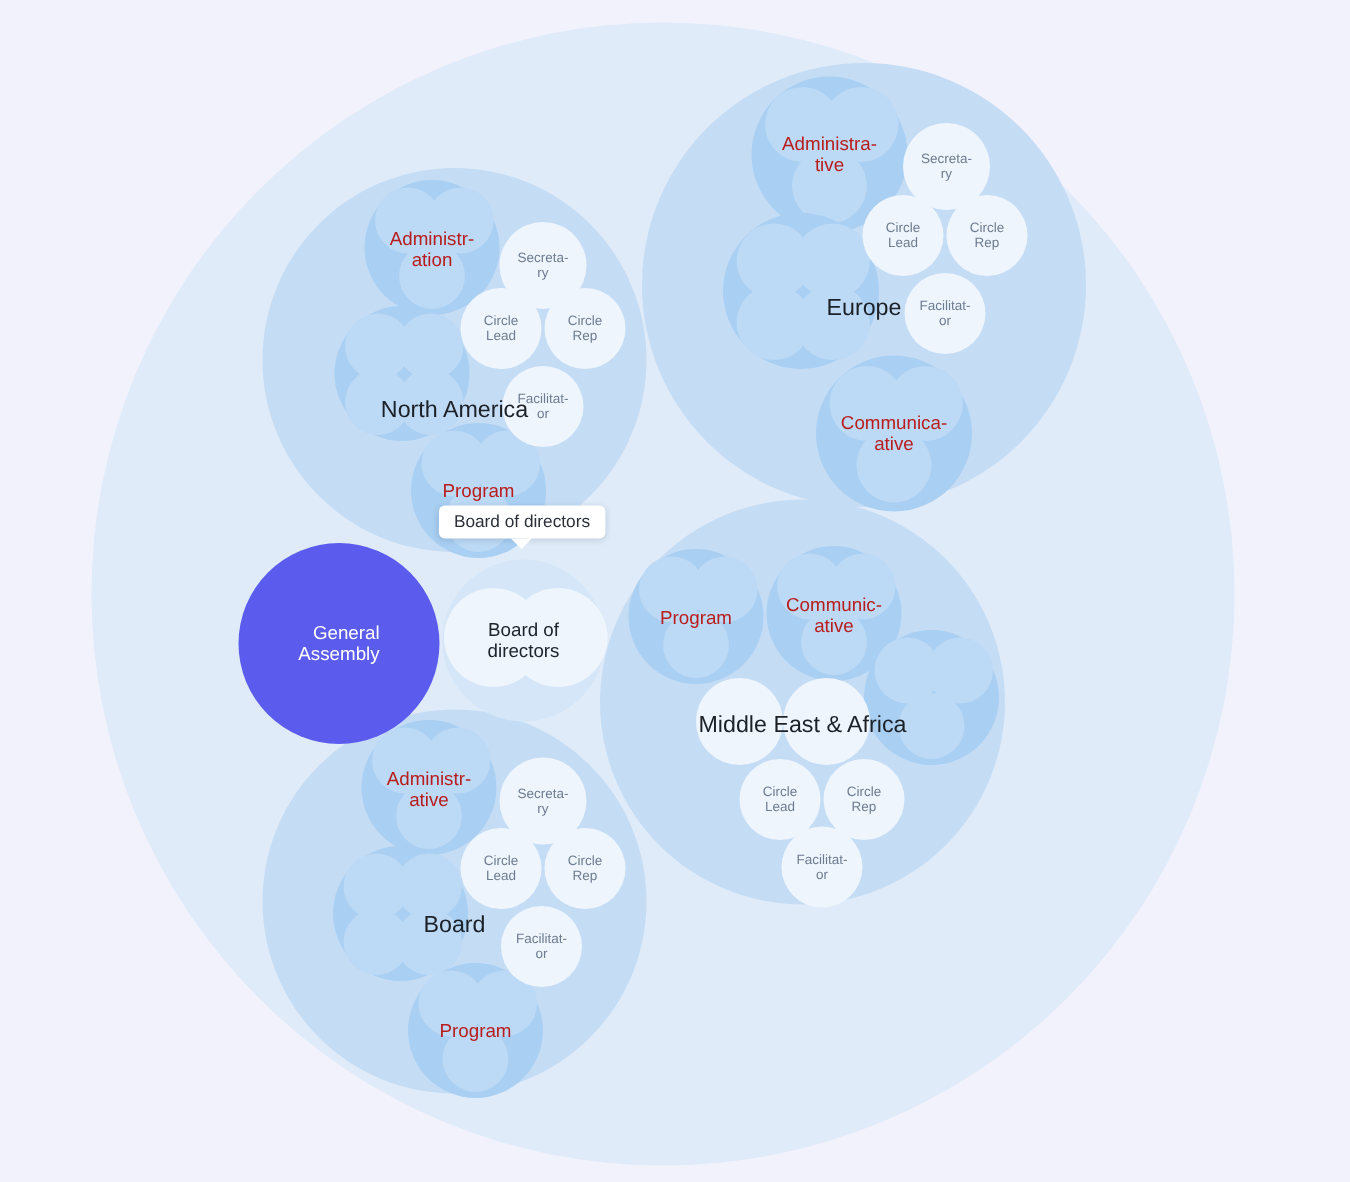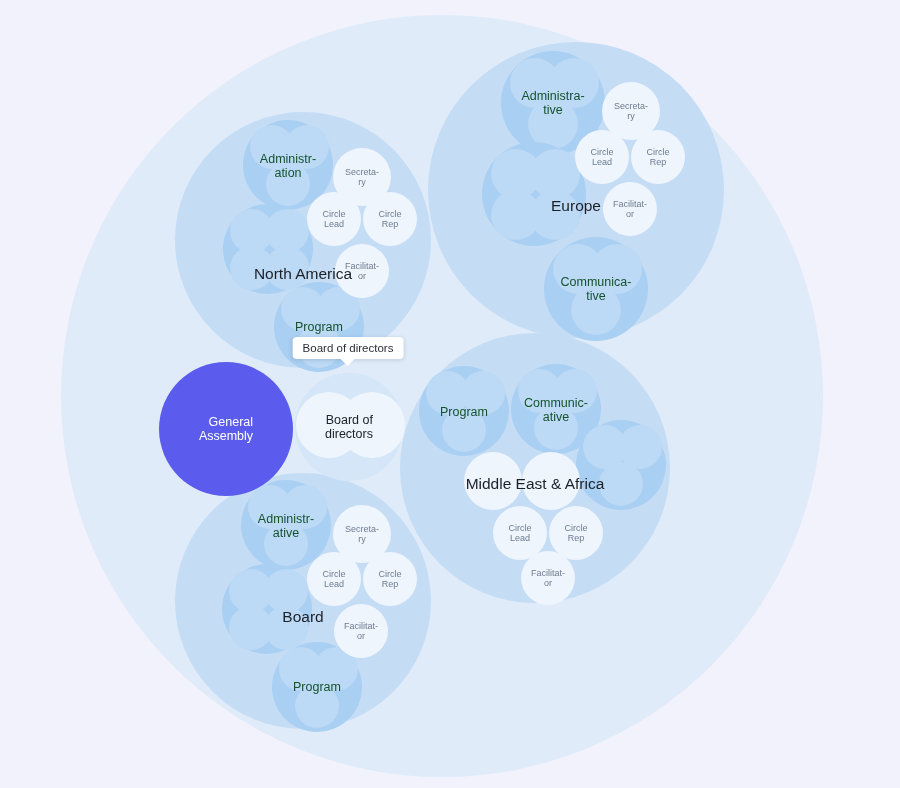--- a/index.html
+++ b/index.html
@@ -48,30 +48,29 @@
     line-height: 1.12;
     color: #20242b;
   }
   .lbl-region {
     font-size: 15.5px;
     color: #1c2027;
     margin-top: 16px;
   }
   .lbl-team {
     font-size: 12.5px;
-    color: #14532d;
+    color: #b91c1c;
   }
   .lbl-role {
     font-size: 9px;
     color: #6d7c90;
   }
   .lbl-board {
     font-size: 12.5px;
     color: #20242b;
-    text-align: right;
   }
   .lbl-assembly {
     font-size: 12.5px;
     color: #ffffff;
     text-align: right;
   }
 
   
   #tooltip {
     position: absolute;
@@ -207,21 +206,21 @@
       <div class="lbl lbl-role" style="left: 334px; top: 219px;">Circle
 Lead</div>
       <div class="lbl lbl-role" style="left: 390px; top: 219px;">Circle
 Rep</div>
       <div class="lbl lbl-role" style="left: 362px; top: 271px;">Facilitat-
 or</div>
       <div class="lbl lbl-region" style="left: 576px; top: 190px;">Europe</div>
       <div class="lbl lbl-team" style="left: 553px; top: 103px;">Administra-
 tive</div>
       <div class="lbl lbl-team" style="left: 596px; top: 289px;">Communica-
-tive</div>
+ative</div>
       <div class="lbl lbl-role" style="left: 631px; top: 111px;">Secreta-
 ry</div>
       <div class="lbl lbl-role" style="left: 602px; top: 157px;">Circle
 Lead</div>
       <div class="lbl lbl-role" style="left: 658px; top: 157px;">Circle
 Rep</div>
       <div class="lbl lbl-role" style="left: 630px; top: 209px;">Facilitat-
 or</div>
       <div class="lbl lbl-region" style="left: 535px; top: 468px;">Middle East &amp; Africa</div>
       <div class="lbl lbl-team" style="left: 464px; top: 412px;">Program</div>

